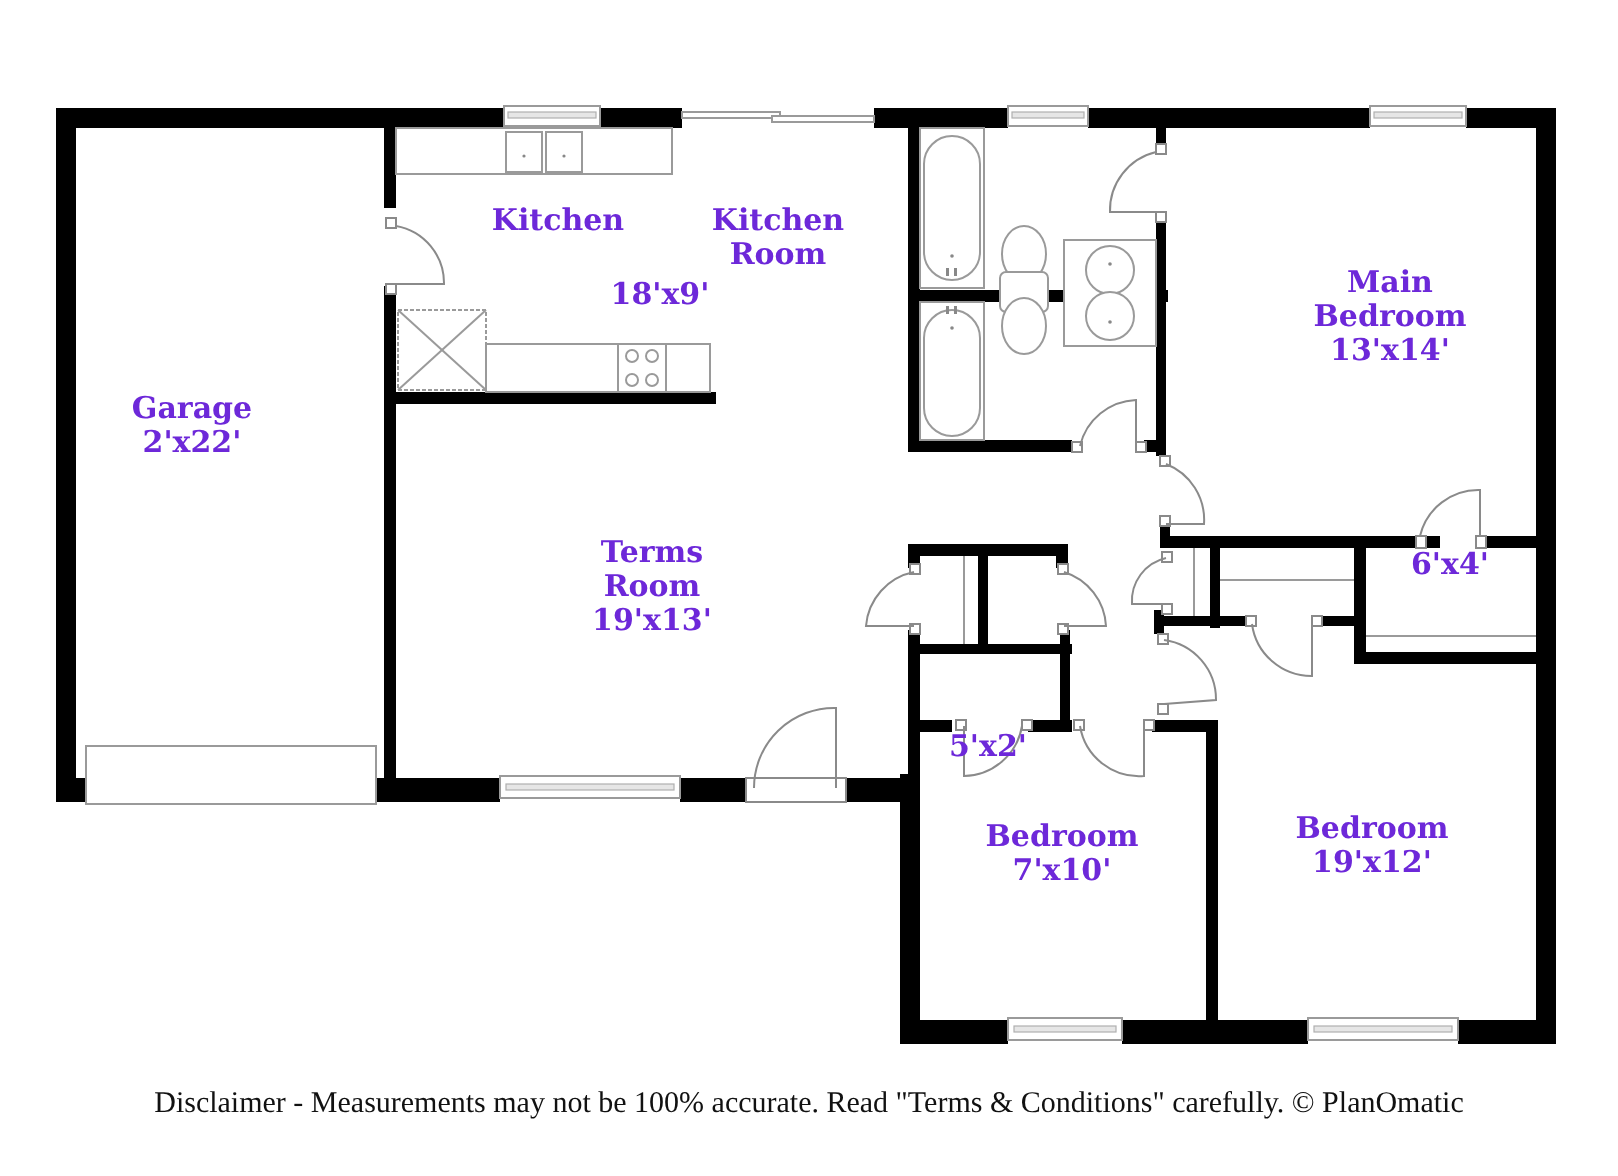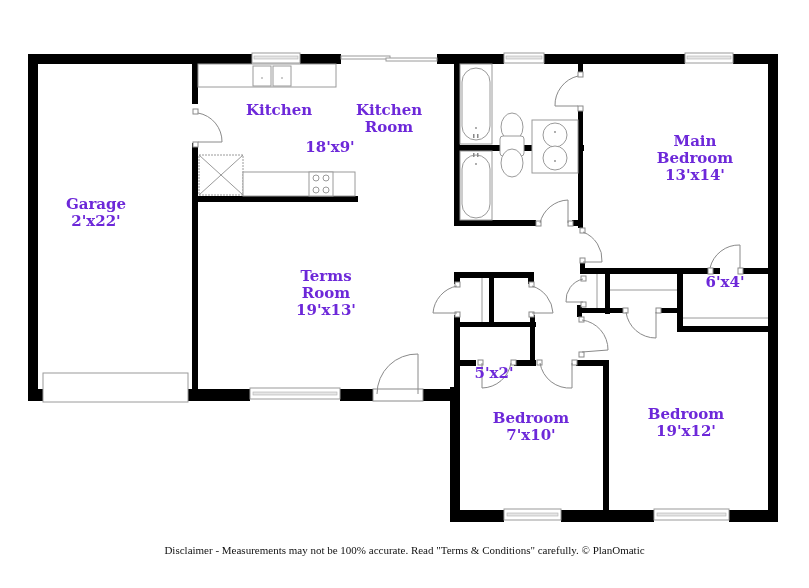--- a/index.html
+++ b/index.html
@@ -7,21 +7,21 @@
   #plan { position: absolute; left: 0; top: 0; width: 809px; height: 588px; }
   .wall { fill: #000000; }
   .fixture { fill: #ffffff; stroke: #9a9a9a; stroke-width: 1; }
   .fixture-thin { fill: none; stroke: #9a9a9a; stroke-width: 1; }
   .door-arc { fill: none; stroke: #8a8a8a; stroke-width: 1; }
   .jamb { fill: #ffffff; stroke: #8a8a8a; stroke-width: 1; }
   .window { fill: #ffffff; stroke: #9a9a9a; stroke-width: 1; }
   .window-inner { fill: #e6e6e6; stroke: #b0b0b0; stroke-width: 0.6; }
   .label { position: absolute; text-align: center; font-family: "DejaVu Serif", "Liberation Serif", serif; font-weight: bold; color: #6d28d9; font-size: 15px; line-height: 17px; white-space: nowrap; transform: translateX(-50%); }
   .label div { display: block; }
-  .disclaimer { position: absolute; left: 0; width: 809px; top: 544px; text-align: center; font-family: "Liberation Serif", "DejaVu Serif", serif; font-size: 11px; color: #111111; }
+  .disclaimer { position: absolute; left: 0; width: 809px; top: 544px; text-align: center; font-family: "Liberation Serif", "DejaVu Serif", serif; font-size: 15px; color: #111111; }
 </style>
 </head>
 <body>
 
 <svg id="plan" viewBox="0 0 809 588" xmlns="http://www.w3.org/2000/svg">
 
   <g>
 
     <rect class="wall" x="28" y="54" width="224" height="10"></rect>
 

